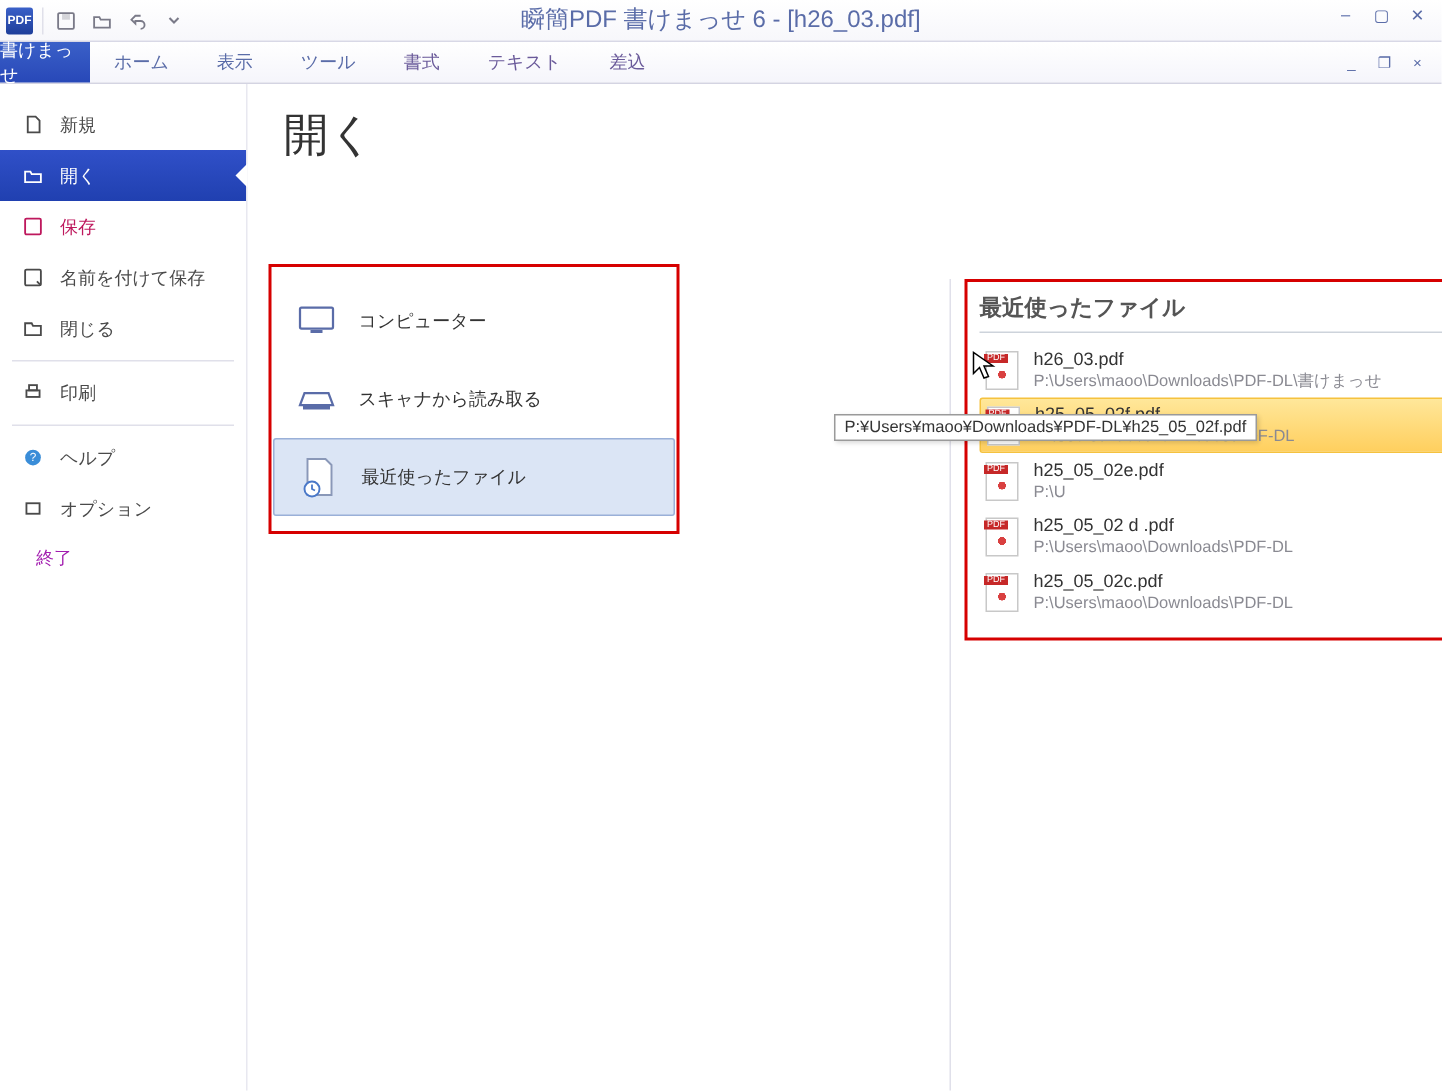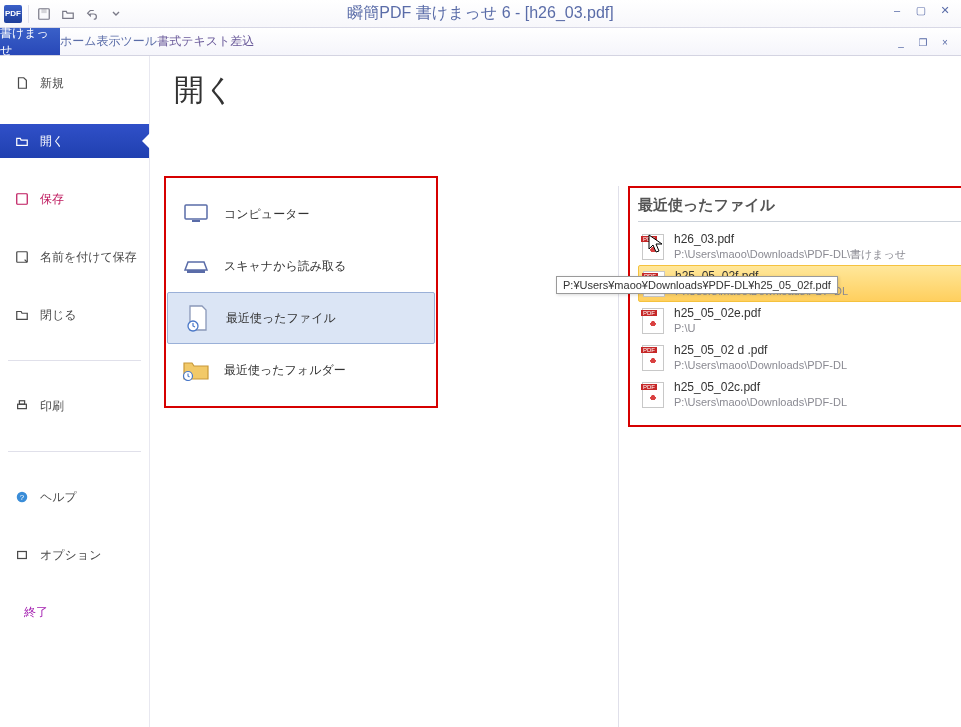--- a/index.html
+++ b/index.html
@@ -12,27 +12,27 @@
 .qat-btn { width: 18px; height: 18px; display:flex;align-items:center;justify-content:center; color:#7a7a88; }
 .qat-sep { width:1px; height:18px; background:#e0e0ea; }
 .context-tab { position:absolute; left:240px; top:0; width:154px; height:28px; background:#c8b8e8; display:flex;align-items:center;justify-content:center; color:#555; font-size:11px; }
 .title-text { position:absolute; left:50%; transform:translateX(-50%); color:#5a6ca8; font-size:16px; }
 .win-ctrls { position:absolute; right:8px; top:2px; display:flex; gap:8px; color:#5a6ca8; font-size:11px; }
 .win-btn { width:16px; height:16px; display:flex;align-items:center;justify-content:center; cursor:pointer; }
 
 
 .ribbon { height: 28px; background: linear-gradient(#fff,#f5f5fb); border-bottom:1px solid #d4d4e2; display:flex; align-items:stretch; position:relative; }
 .file-tab { width: 60px; background: linear-gradient(#3a60c8,#2848b8); color:#fff; display:flex;align-items:center;justify-content:center; font-size:12px; cursor:pointer; }
-.ribbon-tab { padding:0 0; display:flex;align-items:center; color:#5a6ca8; font-size:12px; cursor:pointer; }
+.ribbon-tab { padding:0 16px; display:flex;align-items:center; color:#5a6ca8; font-size:12px; cursor:pointer; }
 .ribbon-tab.ctx { color:#6a5a9a; }
 .mdi-ctrls { position:absolute; right:8px; top:6px; display:flex; gap:6px; color:#5a6ca8; font-size:10px; }
 
 
 .backstage { position:absolute; top:56px; left:0; right:0; bottom:0; display:flex; background:#fff; }
-.bs-sidebar { width:150px; background:#fff; border-right:1px solid #e8e8f0; display:flex; flex-direction:column; padding-top:10px;gap:24px; }
+.bs-sidebar { width:165px; background:#fff; border-right:1px solid #e8e8f0; display:flex; flex-direction:column; padding-top:10px; }
 .bs-item { height:34px; display:flex; align-items:center; gap:10px; padding-left:14px; color:#4a4a4a; cursor:pointer; }
 .bs-item.selected { background: linear-gradient(#3050c8,#2040b0); color:#fff; position:relative; }
 .bs-item.selected::after { content:""; position:absolute; right:-1px; top:50%; transform:translateY(-50%); border:8px solid transparent; border-right-color:#fff; }
 .bs-item.disabled { color:#be185d; }
 .bs-item .icon { width:16px; height:16px; display:flex;align-items:center;justify-content:center; }
 .bs-sep { height:1px; background:#e0e0ea; margin:4px 8px; }
 .bs-text { padding:8px 24px; color:#a21caf; cursor:pointer; }
 
 
 .bs-content { flex:1; position:relative; }
@@ -221,30 +221,20 @@
       <div class="action-item selected">
         <span class="aicon">
             <svg width="24" height="28" viewBox="0 0 24 28">
               <path d="M4 2h12l4 4v20H4z" fill="#fff" stroke="#8a98b8" stroke-width="1.3"></path>
               <circle cx="7" cy="22" r="5" fill="#fff" stroke="#4a78c8" stroke-width="1.3"></circle>
               <path d="M7 19v3l2 1" stroke="#4a78c8" stroke-width="1.2" fill="none"></path>
             </svg>
           </span>
         <span>最近使ったファイル</span>
       </div>
-      <div class="action-item">
-        <span class="aicon">
-            <svg width="28" height="22" viewBox="0 0 28 22">
-              <path d="M2 4h8l2 3h14v13H2z" fill="#f2c968" stroke="#c89838" stroke-width="1.2"></path>
-              <circle cx="6" cy="17" r="4.5" fill="#fff" stroke="#4a78c8" stroke-width="1.2"></circle>
-              <path d="M6 14.5V17l1.5 1" stroke="#4a78c8" stroke-width="1.1" fill="none"></path>
-            </svg>
-          </span>
-        <span>最近使ったフォルダー</span>
-      </div>
     </div>
 
     <div class="recent-panel">
       <div class="recent-title">最近使ったファイル</div>
 
       <div class="file-row">
         <div class="pdf-icon"></div>
         <div class="file-info">
           <span class="file-name">h26_03.pdf</span>
           <span class="file-path">P:\Users\maoo\Downloads\PDF-DL\書けまっせ</span>

